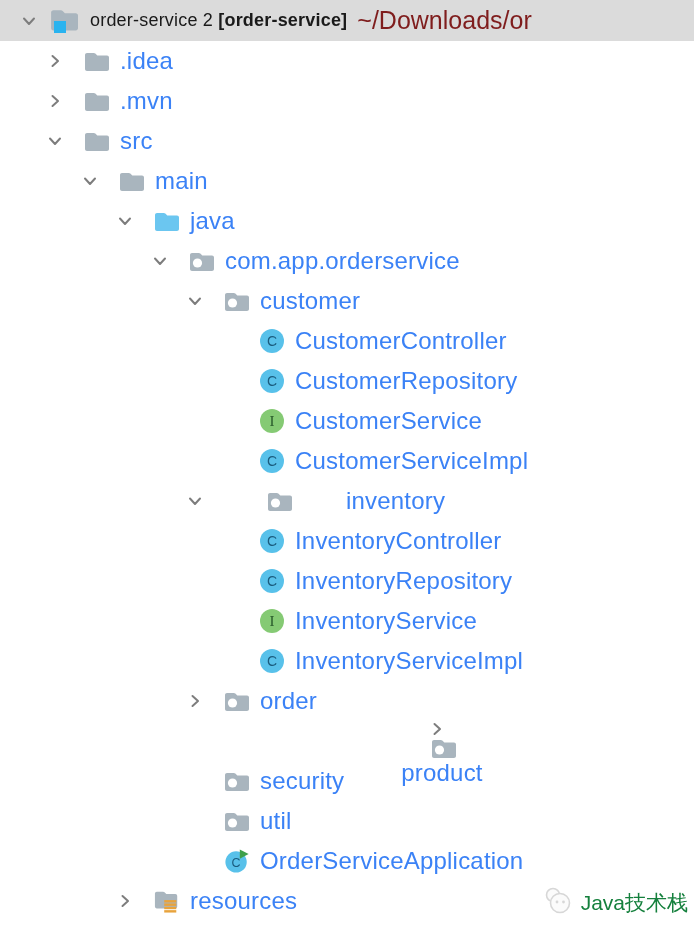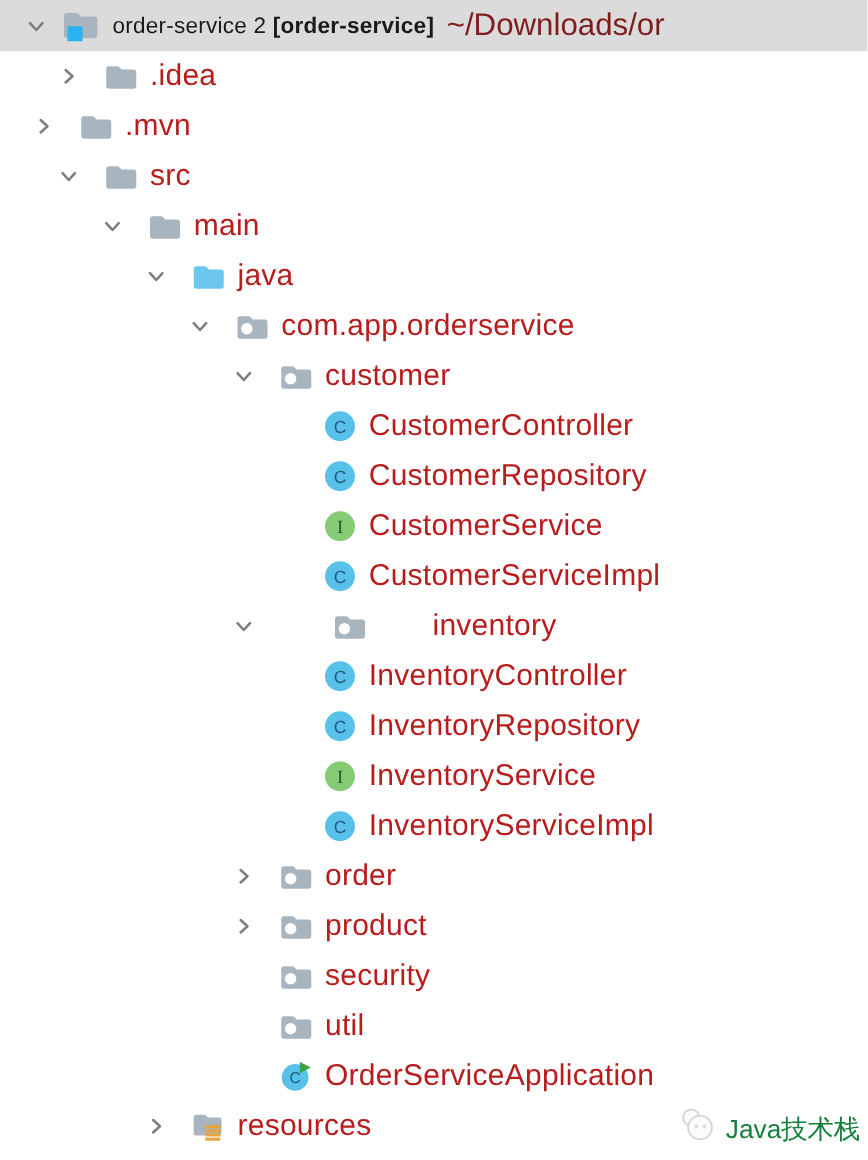--- a/index.html
+++ b/index.html
@@ -42,21 +42,21 @@
     margin-left: 14px;
     width: 26px;
     min-width: 26px;
     display: flex;
     align-items: center;
     justify-content: center;
   }
   .row .label {
     margin-left: 10px;
     font-size: 24px;
-    color: #b91c1c;
+    color: #3b82f6;
     letter-spacing: 0.2px;
   }
   .watermark {
     position: absolute;
     right: 6px;
     bottom: 8px;
     display: flex;
     align-items: center;
     gap: 6px;
     pointer-events: none;
@@ -97,21 +97,21 @@
         </svg>
       </span>
     <span class="node-icon">
         <svg width="26" height="22" viewBox="0 0 26 22">
           <path d="M1 5 C1 3.9 1.9 3 3 3 L9.8 3 C10.4 3 10.9 3.2 11.3 3.6 L13.3 5.5 L23 5.5 C24.1 5.5 25 6.4 25 7.5 L25 19 C25 20.1 24.1 21 23 21 L3 21 C1.9 21 1 20.1 1 19 Z" fill="#a9b5be"></path>
         </svg>
       </span>
     <span class="label">.idea</span>
   </div>
 
-  <div class="row" style="padding-left: 20px;">
+  <div class="row" style="padding-left: 40px;">
     <span class="chev-slot">
         <svg width="16" height="16" viewBox="0 0 16 16">
           <path d="M5.5 3 L11 8 L5.5 13" fill="none" stroke="#7d7d7d" stroke-width="2" stroke-linecap="round" stroke-linejoin="round"></path>
         </svg>
       </span>
     <span class="node-icon">
         <svg width="26" height="22" viewBox="0 0 26 22">
           <path d="M1 5 C1 3.9 1.9 3 3 3 L9.8 3 C10.4 3 10.9 3.2 11.3 3.6 L13.3 5.5 L23 5.5 C24.1 5.5 25 6.4 25 7.5 L25 19 C25 20.1 24.1 21 23 21 L3 21 C1.9 21 1 20.1 1 19 Z" fill="#a9b5be"></path>
         </svg>
       </span>
@@ -301,21 +301,21 @@
       </span>
     <span class="node-icon">
         <svg width="26" height="22" viewBox="0 0 26 22">
           <path d="M1 5 C1 3.9 1.9 3 3 3 L9.8 3 C10.4 3 10.9 3.2 11.3 3.6 L13.3 5.5 L23 5.5 C24.1 5.5 25 6.4 25 7.5 L25 19 C25 20.1 24.1 21 23 21 L3 21 C1.9 21 1 20.1 1 19 Z" fill="#a9b5be"></path>
           <circle cx="8.5" cy="13" r="4.6" fill="#ffffff"></circle>
         </svg>
       </span>
     <span class="label">order</span>
   </div>
 
-  <div class="row" style="padding-left: 180px;">
+  <div class="row" style="padding-left: 180px; flex-direction: column;">
     <span class="chev-slot">
         <svg width="16" height="16" viewBox="0 0 16 16">
           <path d="M5.5 3 L11 8 L5.5 13" fill="none" stroke="#7d7d7d" stroke-width="2" stroke-linecap="round" stroke-linejoin="round"></path>
         </svg>
       </span>
     <span class="node-icon">
         <svg width="26" height="22" viewBox="0 0 26 22">
           <path d="M1 5 C1 3.9 1.9 3 3 3 L9.8 3 C10.4 3 10.9 3.2 11.3 3.6 L13.3 5.5 L23 5.5 C24.1 5.5 25 6.4 25 7.5 L25 19 C25 20.1 24.1 21 23 21 L3 21 C1.9 21 1 20.1 1 19 Z" fill="#a9b5be"></path>
           <circle cx="8.5" cy="13" r="4.6" fill="#ffffff"></circle>
         </svg>

